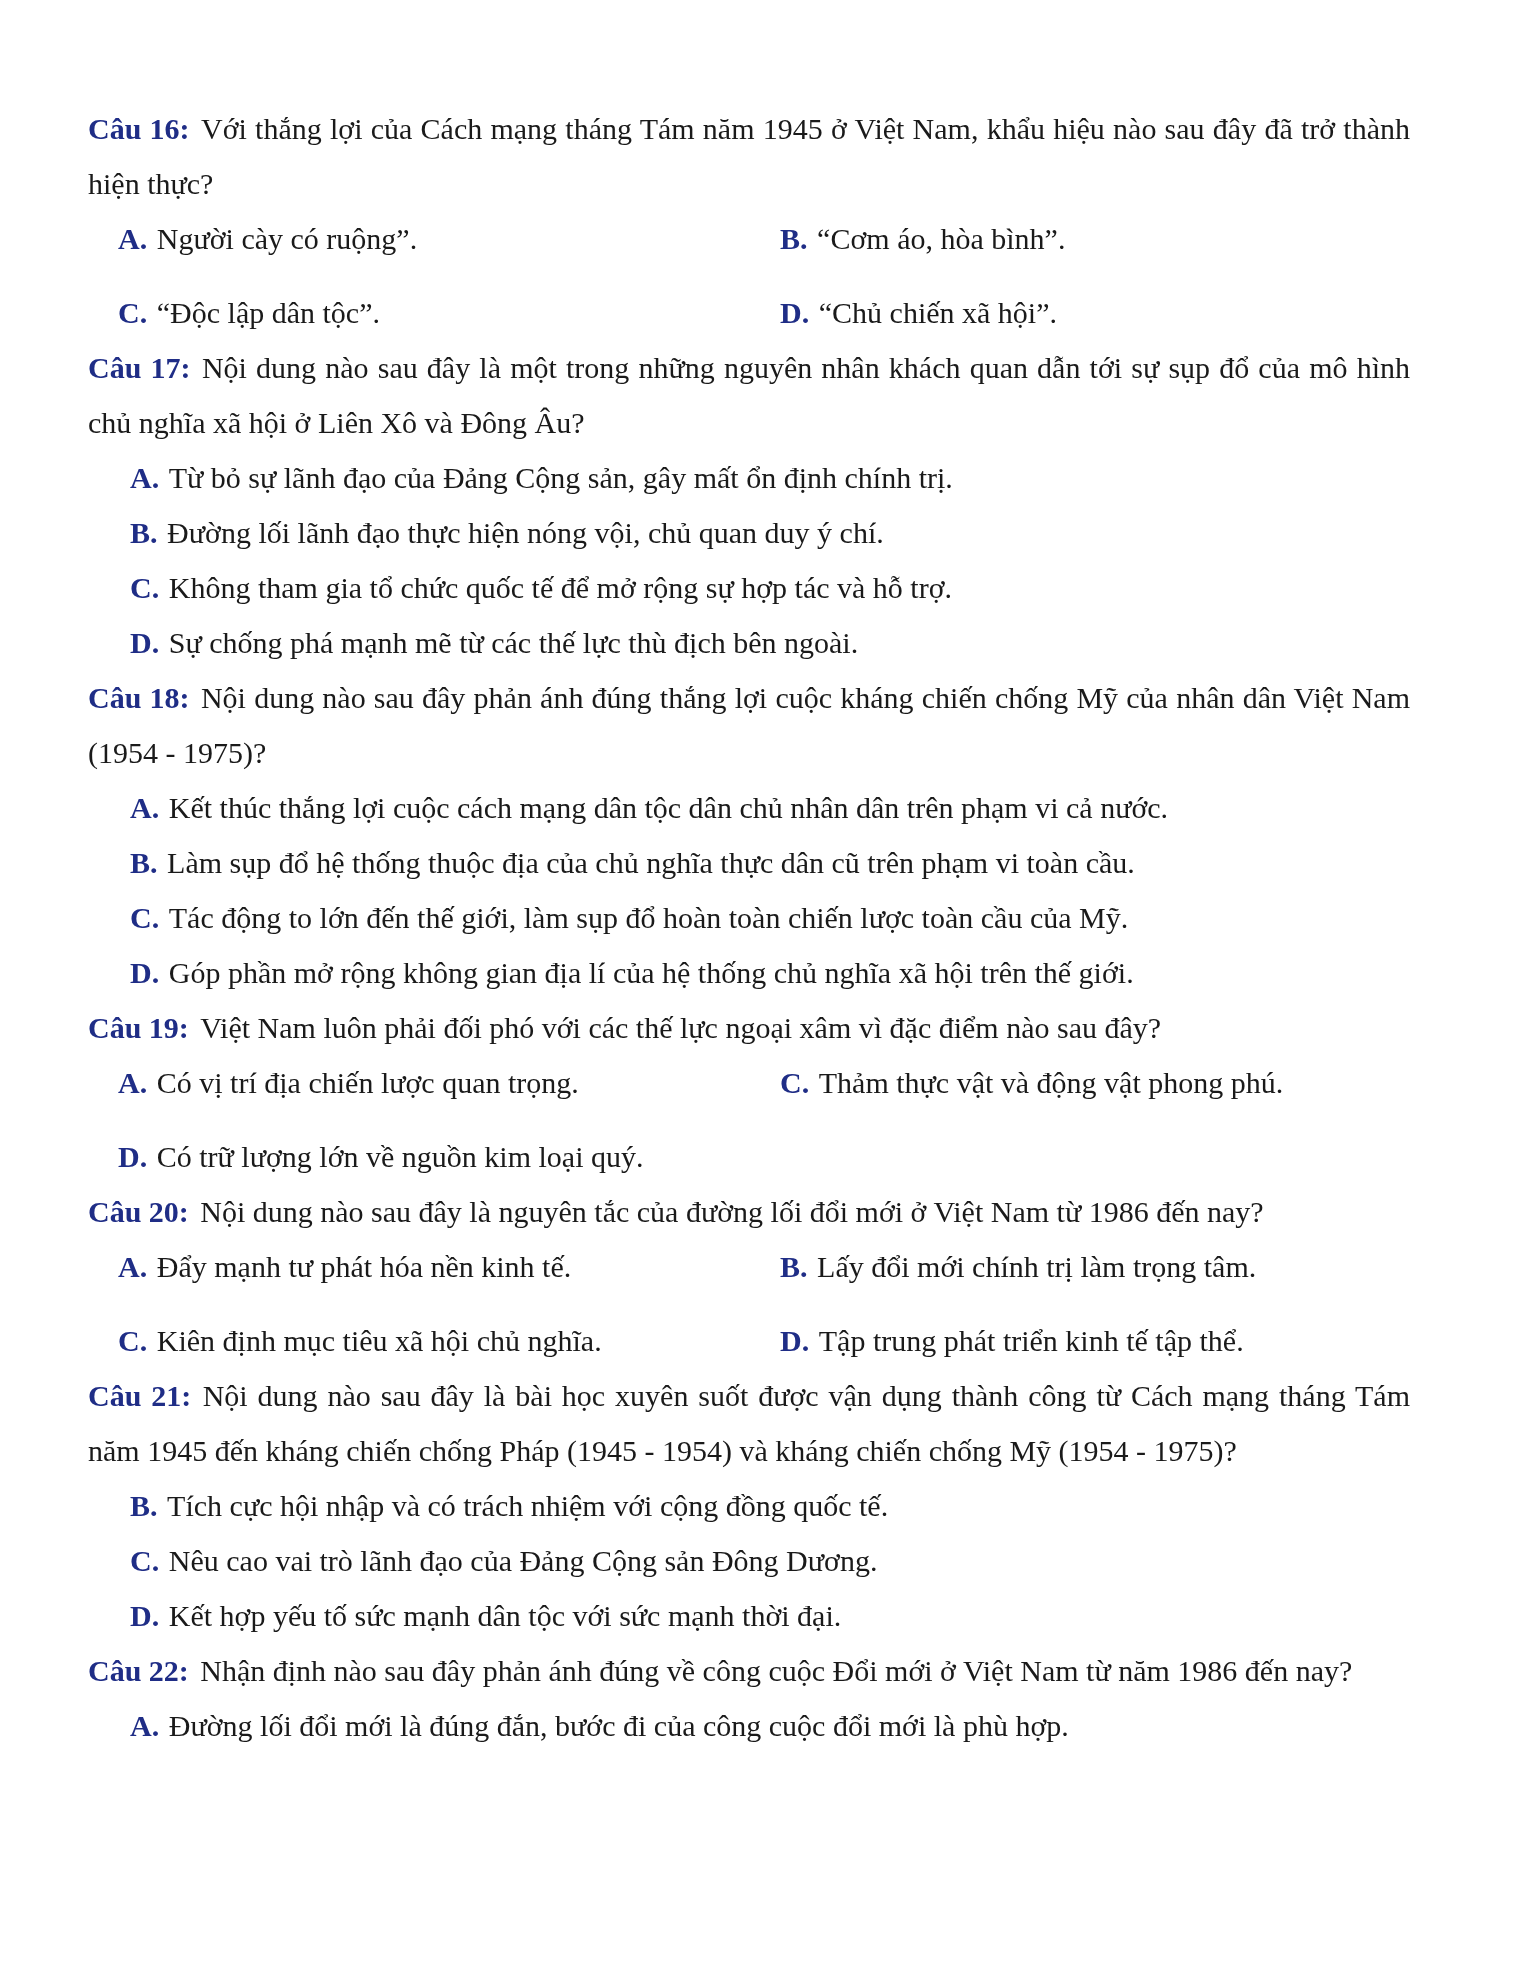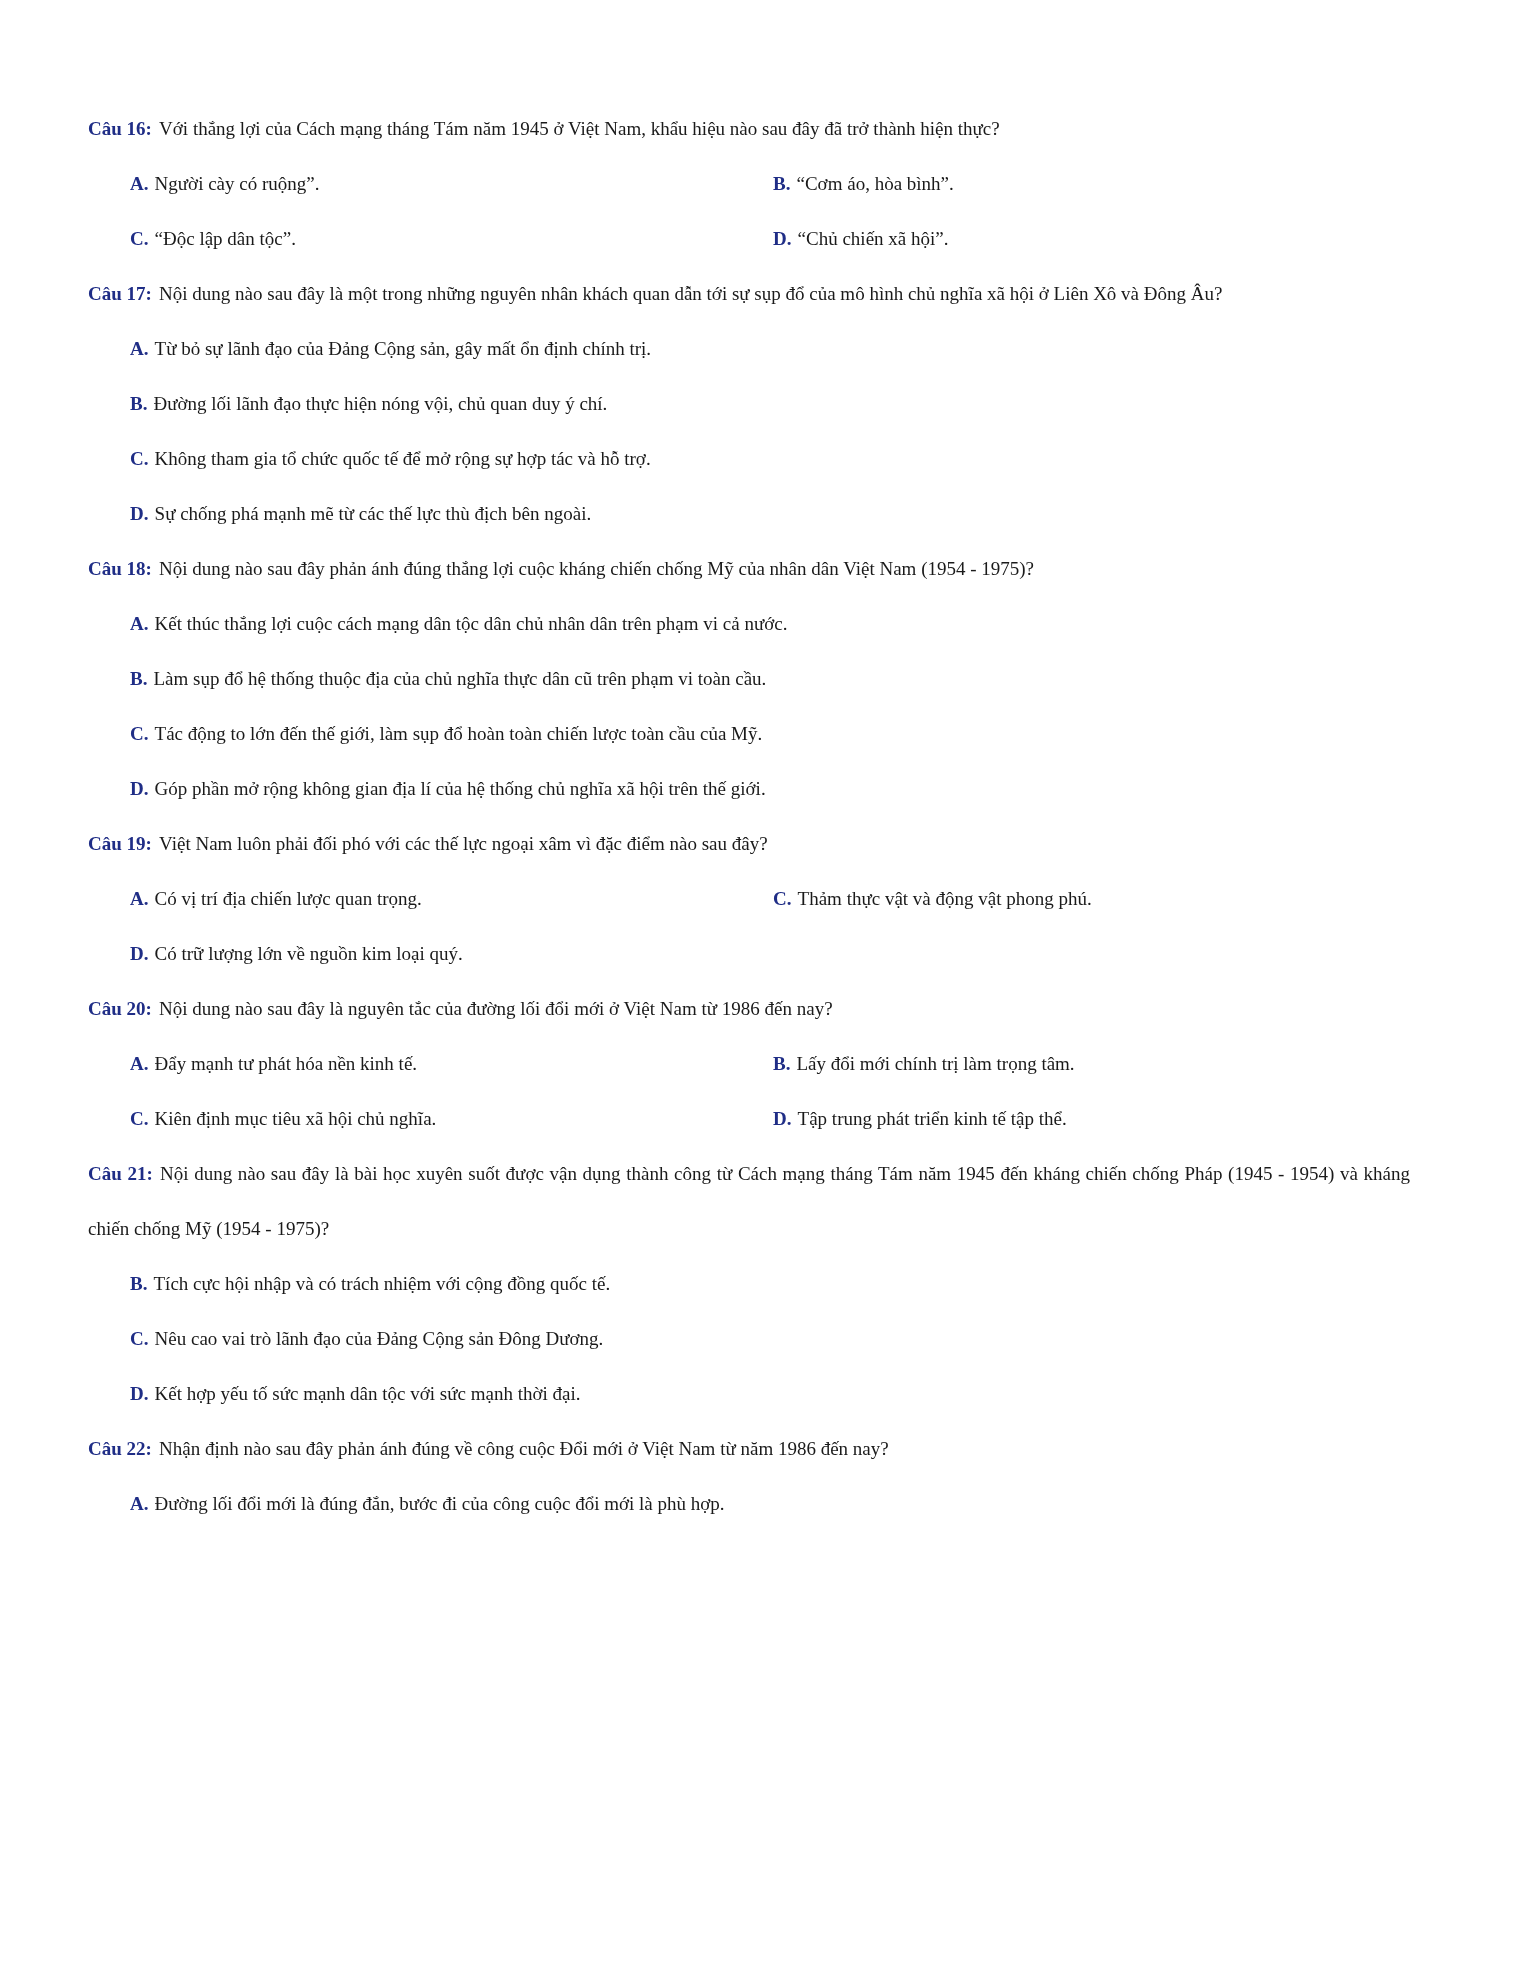--- a/index.html
+++ b/index.html
@@ -8,21 +8,21 @@
     background: #ffffff;
   }
   .page {
     position: relative;
     width: 1530px;
     height: 1980px;
     box-sizing: border-box;
     padding: 101px 120px 0 88px;
     background: var(--paper, #ffffff);
     font-family: "Liberation Serif", "DejaVu Serif", serif;
-    font-size: 19px;
+    font-size: 30px;
     line-height: 55px;
     color: var(--ink, #1a1a1a);
     overflow: hidden;
   }
   .question { margin: 0; }
   .q-text {
     margin: 0;
     text-align: justify;
     text-align-last: left;
   }
@@ -30,21 +30,22 @@
     color: var(--accent, #1f2d86);
     font-weight: bold;
     margin-right: 0.38em;
   }
   .options.stacked .option {
     margin-left: 42px;
   }
   .options.two-col {
     display: grid;
     grid-template-columns: 643px 1fr;
-    margin-left: 42px;
+    margin-left: 30px;
+    gap: 19px;
   }
   .option { min-height: 55px; }
   .opt-letter {
     color: var(--accent, #1f2d86);
     font-weight: bold;
     margin-right: 0.32em;
   }
 </style>
 </head>
 <body>

